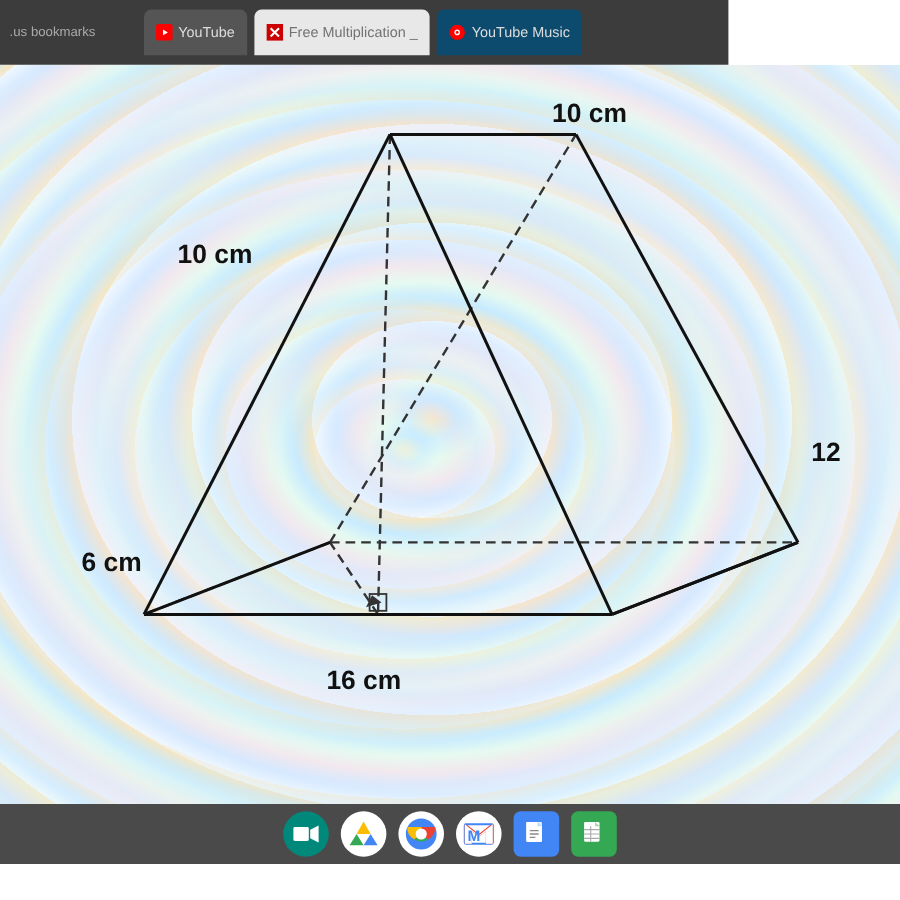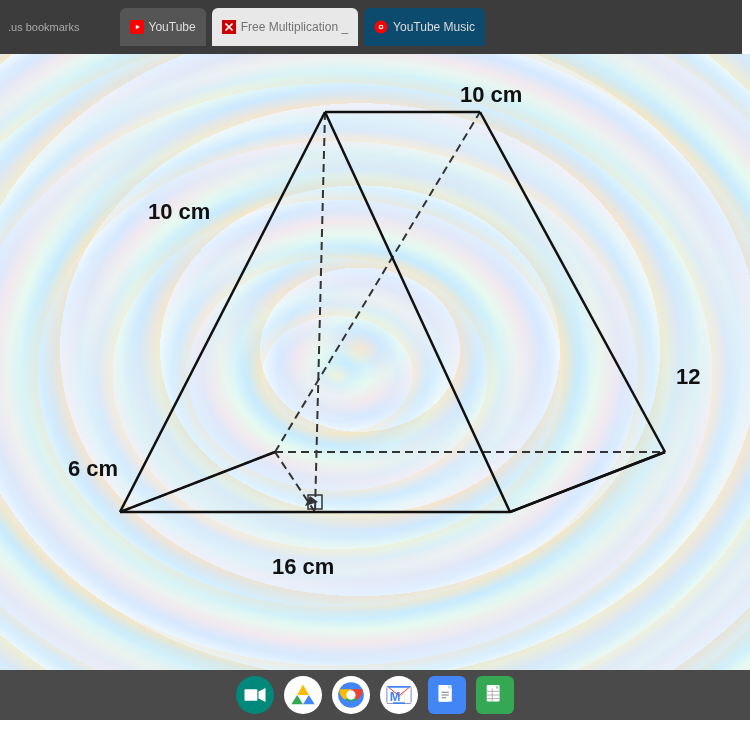--- a/index.html
+++ b/index.html
@@ -6,21 +6,21 @@
     body {
       width: 750px;
       height: 750px;
       overflow: hidden;
       font-family: Arial, sans-serif;
       background: #fff;
     }
 
     
     .browser-bar {
-      width: 742px;
+      width: 607px;
       height: 54px;
       background: #3c3c3c;
       display: flex;
       align-items: center;
       padding: 0 8px;
       gap: 6px;
       flex-shrink: 0;
     }
     .tab {
       display: flex;

